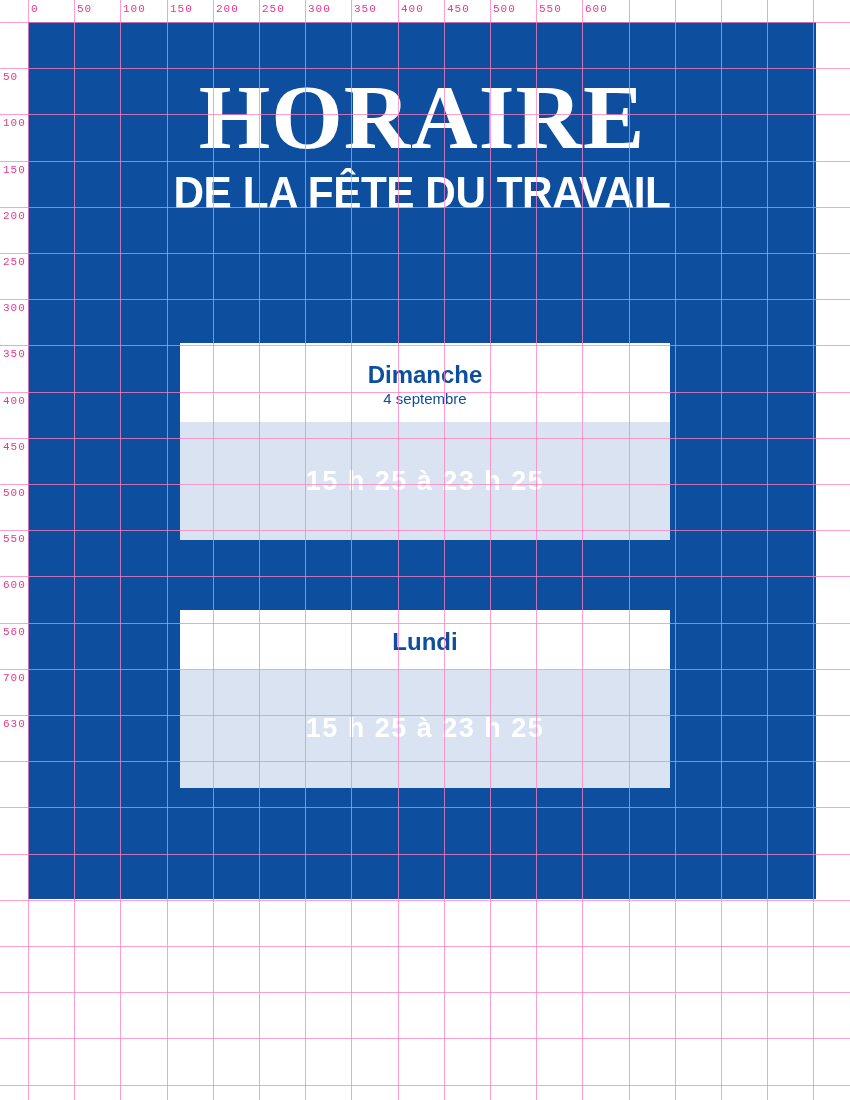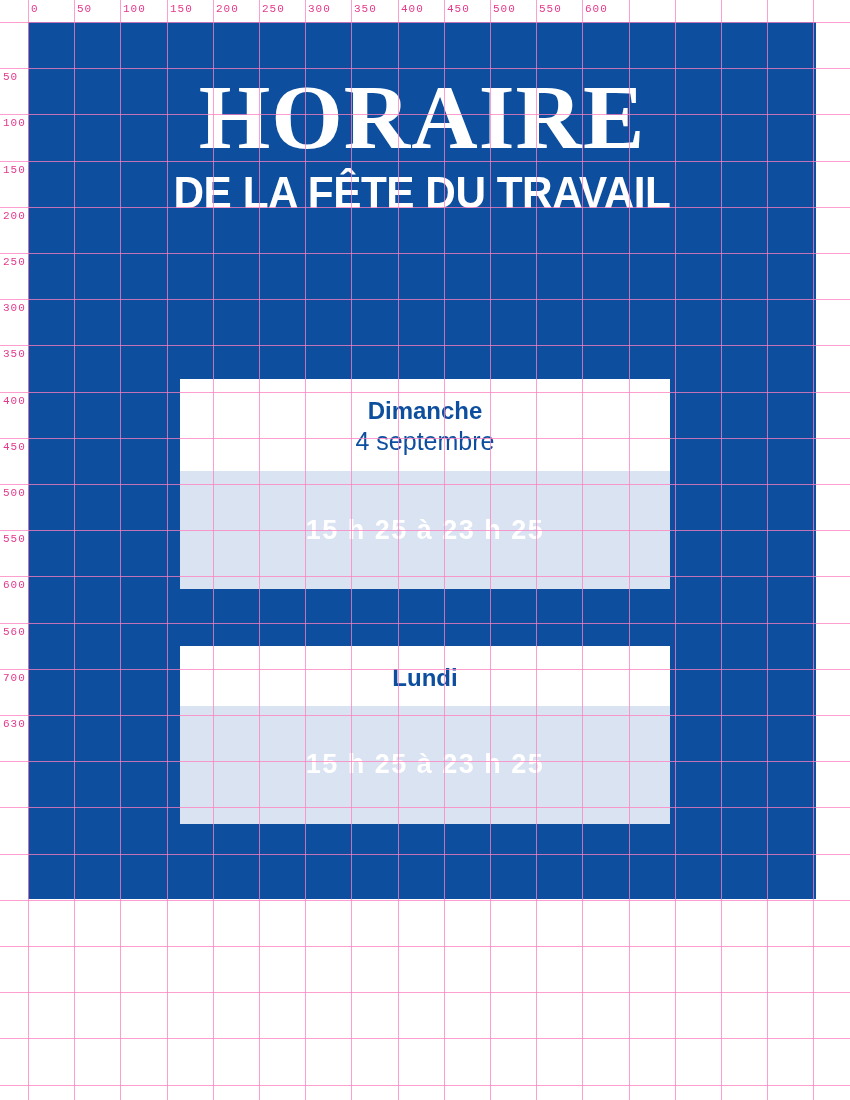--- a/index.html
+++ b/index.html
@@ -68,30 +68,29 @@
     left: 152px;
   }
   .card-1 { top: 321px; }
   .card-2 { top: 588px; }
 
   .card-head {
     background: #ffffff;
     padding: 18px 0 14px 0;
     text-align: center;
     width: 490px;
-    margin-top: 36px;
   }
   .card-day {
     font-size: 24px;
     font-weight: bold;
     color: #0d4f9e;
     line-height: 1.15;
   }
   .card-date {
-    font-size: 25px;
+    font-size: 15px;
     font-weight: normal;
     color: #0d4f9e;
     line-height: 1.3;
   }
 
   .card-hours-wrap {
     position: relative;
     width: 490px;
     height: 118px;
   }

